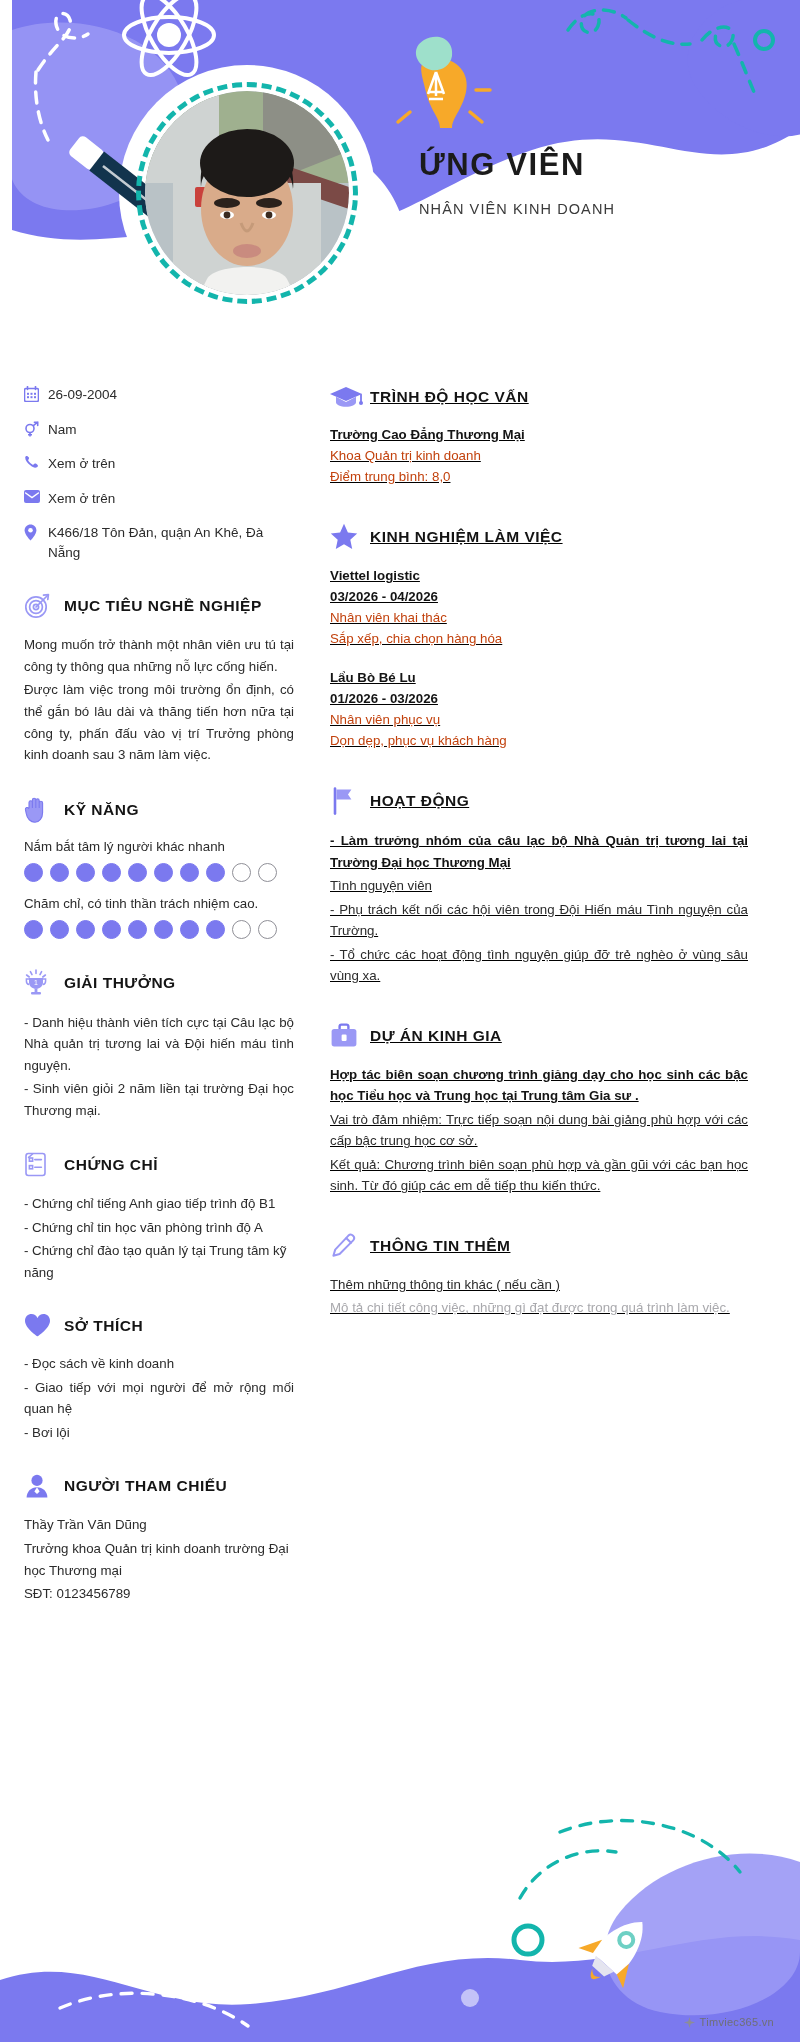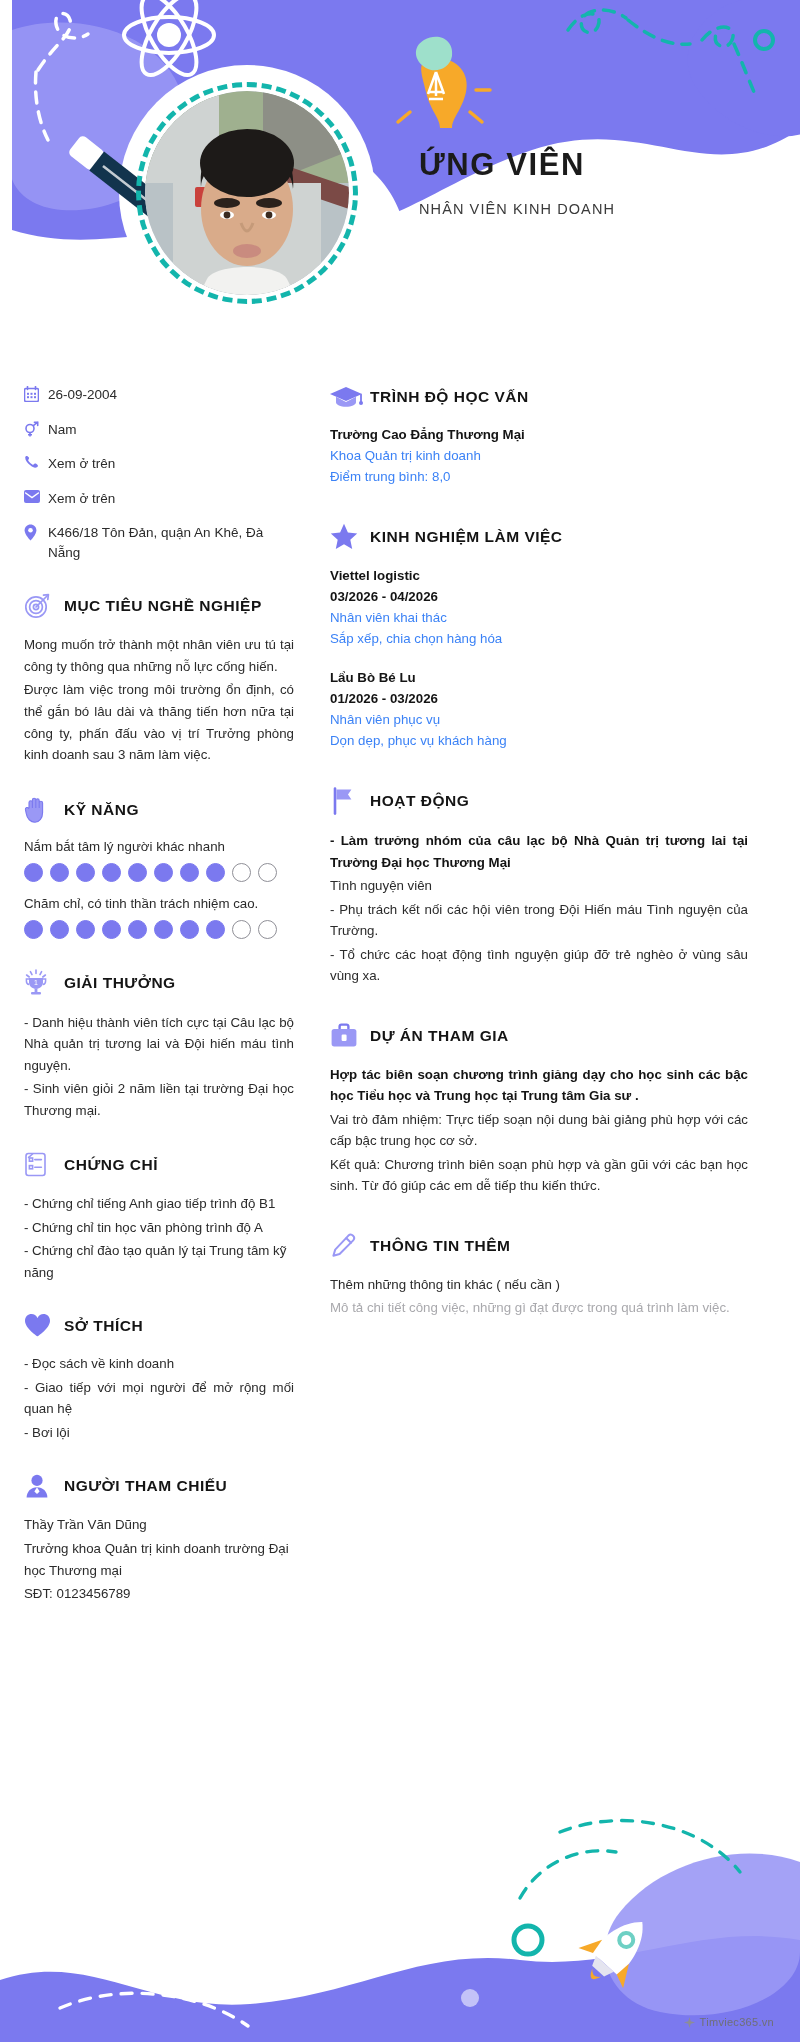--- a/index.html
+++ b/index.html
@@ -82,20 +82,21 @@
     display: flex;
     z-index: 5;
   }
   .col-left {
     width: 330px;
     padding: 55px 36px 0 24px;
   }
   .col-right {
     width: 470px;
     padding: 55px 52px 0 0;
+    text-decoration: underline;
   }
 
   
   .contact-row {
     display: flex;
     align-items: flex-start;
     margin-bottom: 15px;
     font-size: 13.5px;
     color: #2b2b2b;
     line-height: 1.45;
@@ -159,21 +160,21 @@
   .dot.on {
     background: #7b79ef;
     border-color: #7b79ef;
   }
 
   
   .entry { margin-bottom: 18px; }
   .entry .line {
     font-size: 13.3px;
     line-height: 1.58;
-    color: #3b82f6;
+    color: #c2410c;
   }
   .entry .line.b { font-weight: bold; color: #141414; }
 
   
   .footer {
     position: absolute;
     bottom: 0; left: 0;
     width: 800px;
     height: 330px;
     overflow: hidden;
@@ -527,21 +528,21 @@
       <p class="para">- Tổ chức các hoạt động tình nguyện giúp đỡ trẻ nghèo ở vùng sâu vùng xa.</p>
 
       <div class="sec-head">
         <span class="sec-ico">
           <svg width="28" height="26" viewBox="0 0 28 26">
               <path d="M9.6,5.6 V3.4 a1.8,1.8 0 0,1 1.8,-1.8 h5.2 a1.8,1.8 0 0,1 1.8,1.8 v2.2" fill="none" stroke="#7b79ef" stroke-width="2.4" stroke-linecap="round"></path>
               <rect x="1.6" y="6" width="24.8" height="17.4" rx="2.6" fill="#9a98f5"></rect>
               <rect x="11.6" y="11.6" width="5" height="6.4" rx="1.2" fill="#ffffff"></rect>
             </svg>
         </span>
-        <span class="sec-title">DỰ ÁN THAM GIA</span>
+        <span class="sec-title">DỰ ÁN KINH GIA</span>
       </div>
       <p class="para bold">Hợp tác biên soạn chương trình giảng dạy cho học sinh các bậc học Tiểu học và Trung học tại Trung tâm Gia sư .</p>
       <p class="para">Vai trò đảm nhiệm: Trực tiếp soạn nội dung bài giảng phù hợp với các cấp bậc trung học cơ sở.</p>
       <p class="para">Kết quả: Chương trình biên soạn phù hợp và gần gũi với các bạn học sinh. Từ đó giúp các em dễ tiếp thu kiến thức.</p>
 
       <div class="sec-head">
         <span class="sec-ico">
           <svg width="26" height="26" viewBox="0 0 26 26" fill="none" stroke="#9a98f5" stroke-width="2" stroke-linecap="round" stroke-linejoin="round">
               <path d="M18.4,2.6 a3.4,3.4 0 0,1 4.8,4.8 L9.6,21 L3.4,22.8 L5.2,16.6 Z"></path>
               <path d="M16.4,5.2 l4.6,4.6"></path>

